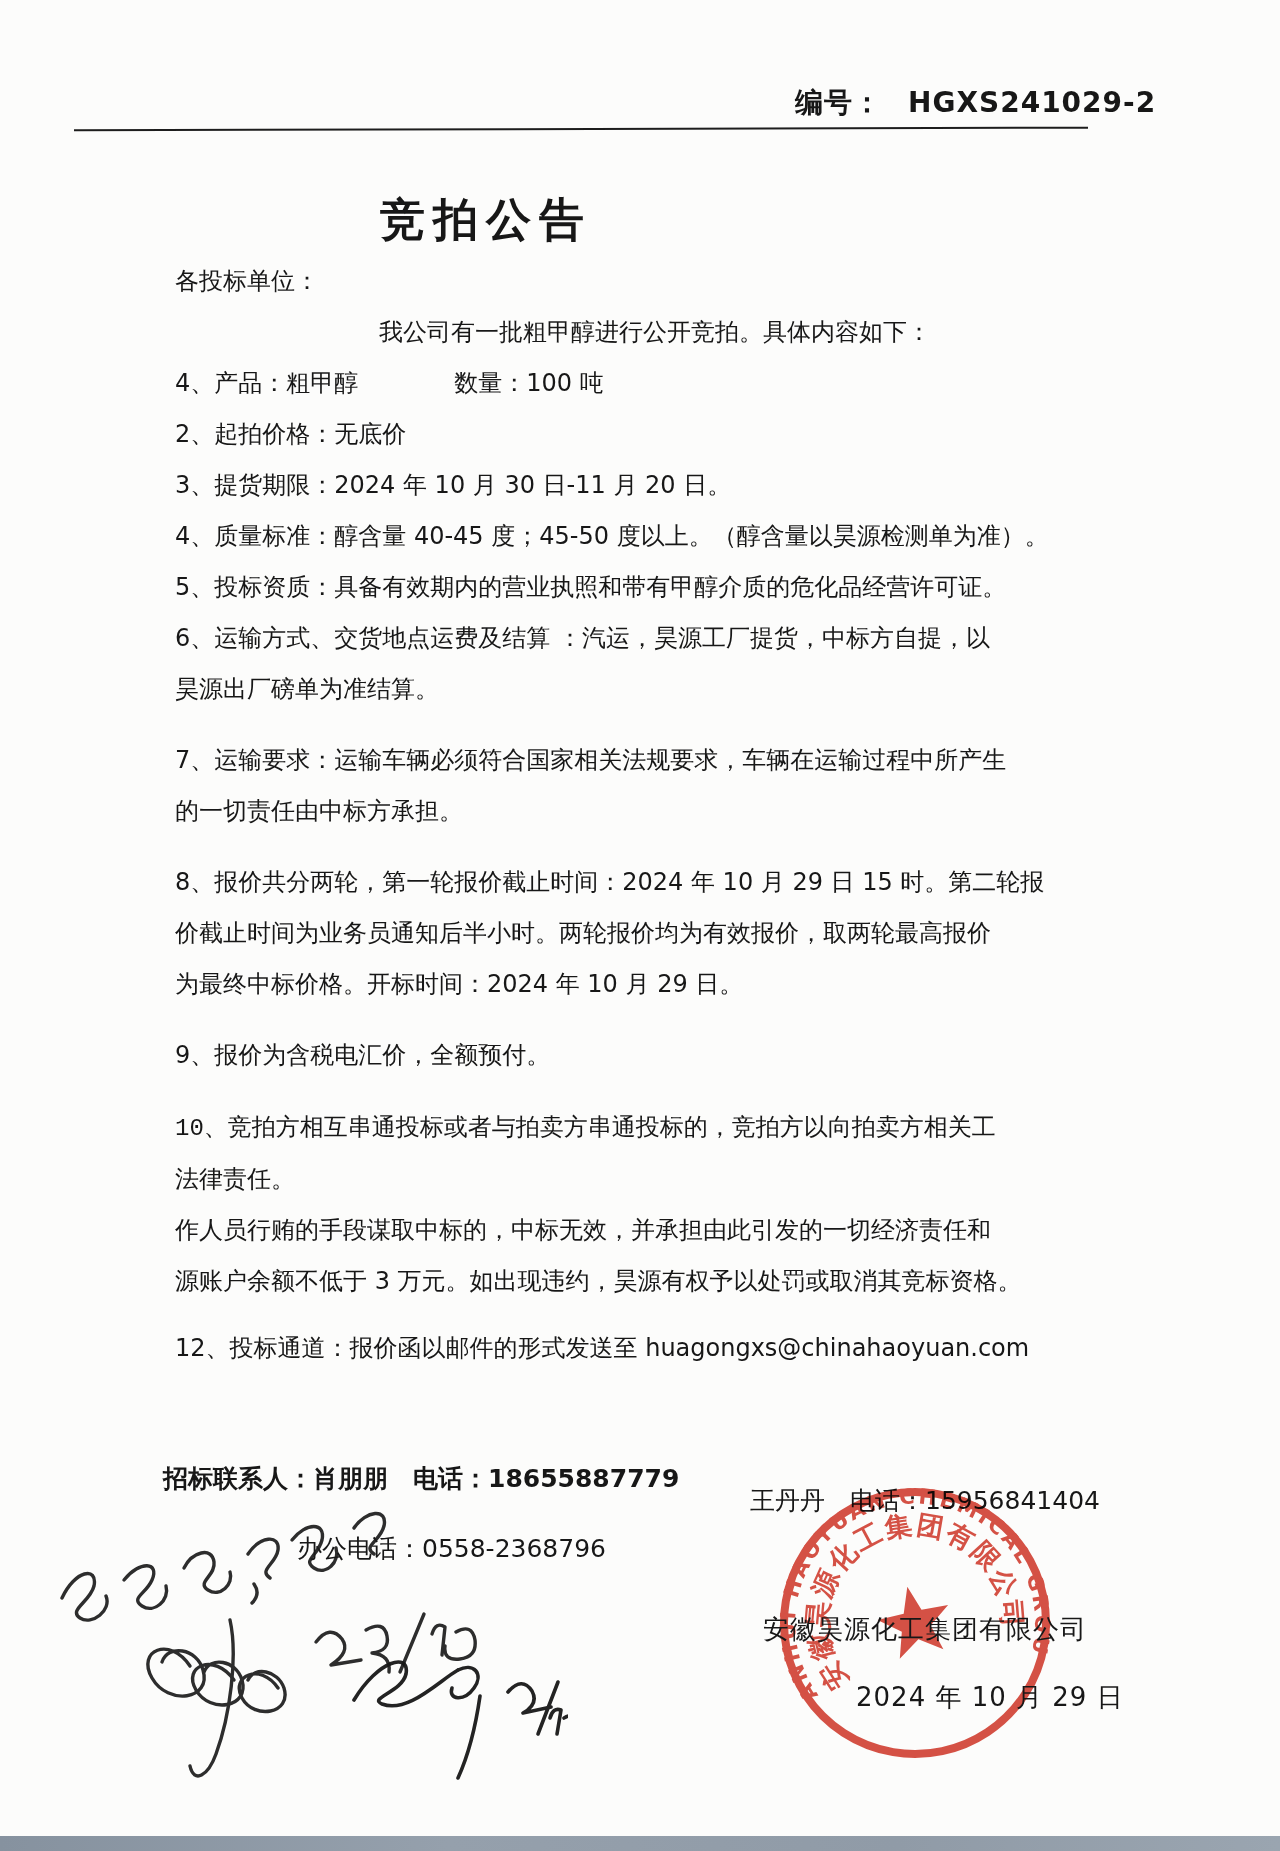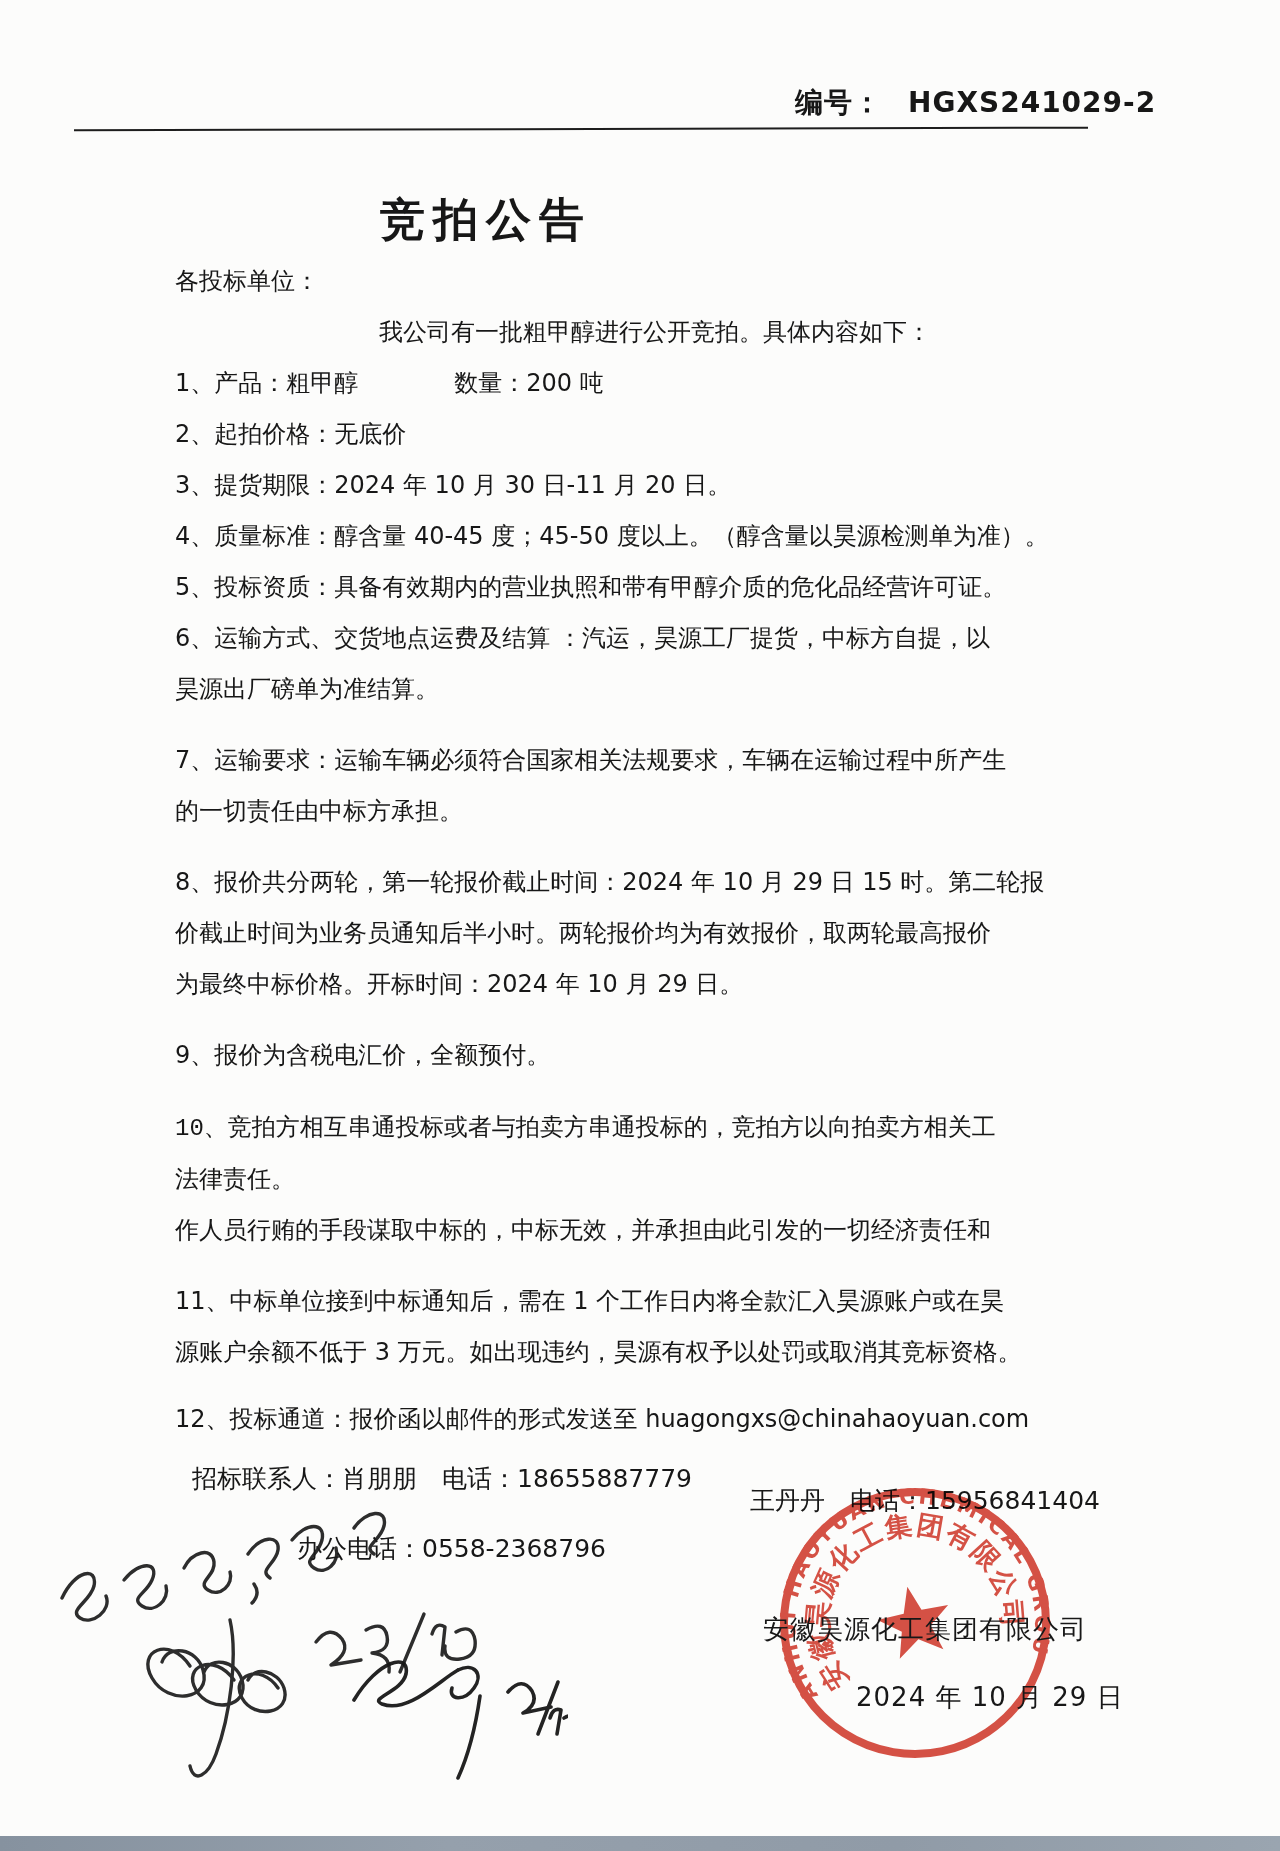--- a/index.html
+++ b/index.html
@@ -23,21 +23,21 @@
   }
   .body-lines{
     position:absolute;left:175px;top:256px;width:912px;
     font-size:24px;
   }
   .doc-line{
     height:51px;line-height:51px;white-space:nowrap;
   }
   .doc-line.indent{text-indent:2em;text-align:center;}
   .contact-line{position:absolute;font-size:25px;white-space:nowrap;}
-  .contact-left{left:192px;top:1462px;}
+  .contact-left{left:163px;top:1462px;font-weight:bold;}
   .contact-right{left:750px;top:1484px;}
   .office-phone{left:297px;top:1532px;}
   .signoff-company{
     position:absolute;left:763px;top:1612px;
     font-size:26px;letter-spacing:1px;white-space:nowrap;z-index:3;
   }
   .signoff-date{
     position:absolute;left:856px;top:1680px;
     font-size:26px;letter-spacing:1px;white-space:nowrap;z-index:3;
   }
@@ -62,37 +62,36 @@
     <span>编号：</span><span class="value">HGXS241029-2</span>
   </div>
 
   <div class="header-rule"></div>
 
   <div class="doc-title">竞拍公告</div>
 
   <div class="body-lines">
       <div class="doc-line">各投标单位：</div>
       <div class="doc-line indent">我公司有一批粗甲醇进行公开竞拍。具体内容如下：</div>
-      <div class="doc-line">1、产品：粗甲醇　　　　数量：200 吨</div>
+      <div class="doc-line">4、产品：粗甲醇　　　　数量：100 吨</div>
       <div class="doc-line">2、起拍价格：无底价</div>
       <div class="doc-line">3、提货期限：2024 年 10 月 30 日-11 月 20 日。</div>
       <div class="doc-line">4、质量标准：醇含量 40-45 度；45-50 度以上。（醇含量以昊源检测单为准）。</div>
       <div class="doc-line">5、投标资质：具备有效期内的营业执照和带有甲醇介质的危化品经营许可证。</div>
       <div class="doc-line">6、运输方式、交货地点运费及结算 ：汽运，昊源工厂提货，中标方自提，以</div>
       <div class="doc-line">昊源出厂磅单为准结算。</div>
       <div class="doc-line" style="margin-top: 20px;">7、运输要求：运输车辆必须符合国家相关法规要求，车辆在运输过程中所产生</div>
       <div class="doc-line">的一切责任由中标方承担。</div>
       <div class="doc-line" style="margin-top: 20px;">8、报价共分两轮，第一轮报价截止时间：2024 年 10 月 29 日 15 时。第二轮报</div>
       <div class="doc-line">价截止时间为业务员通知后半小时。两轮报价均为有效报价，取两轮最高报价</div>
       <div class="doc-line">为最终中标价格。开标时间：2024 年 10 月 29 日。</div>
       <div class="doc-line" style="margin-top: 20px;">9、报价为含税电汇价，全额预付。</div>
       <div class="doc-line" style="margin-top: 22px; font-family: Liberation Mono, monospace;">10、竞拍方相互串通投标或者与拍卖方串通投标的，竞拍方以向拍卖方相关工</div>
       <div class="doc-line">法律责任。</div>
       <div class="doc-line">作人员行贿的手段谋取中标的，中标无效，并承担由此引发的一切经济责任和</div>
-      <div class="doc-line" style="margin-top: 20px;">11、中标单位接到中标通知后，需在 1 个工作日内将全款汇入昊源账户或在昊</div>
       <div class="doc-line">源账户余额不低于 3 万元。如出现违约，昊源有权予以处罚或取消其竞标资格。</div>
       <div class="doc-line" style="margin-top: 16px;">12、投标通道：报价函以邮件的形式发送至 huagongxs@chinahaoyuan.com</div>
     </div>
 
   <div class="contact-line contact-left">招标联系人：肖朋朋　电话：18655887779</div>
   <div class="contact-line contact-right">王丹丹　电话：15956841404</div>
   <div class="contact-line office-phone">办公电话：0558-2368796</div>
 
   <div class="signoff-company">安徽昊源化工集团有限公司</div>
   <div class="signoff-date">2024 年 10 月 29 日</div>

